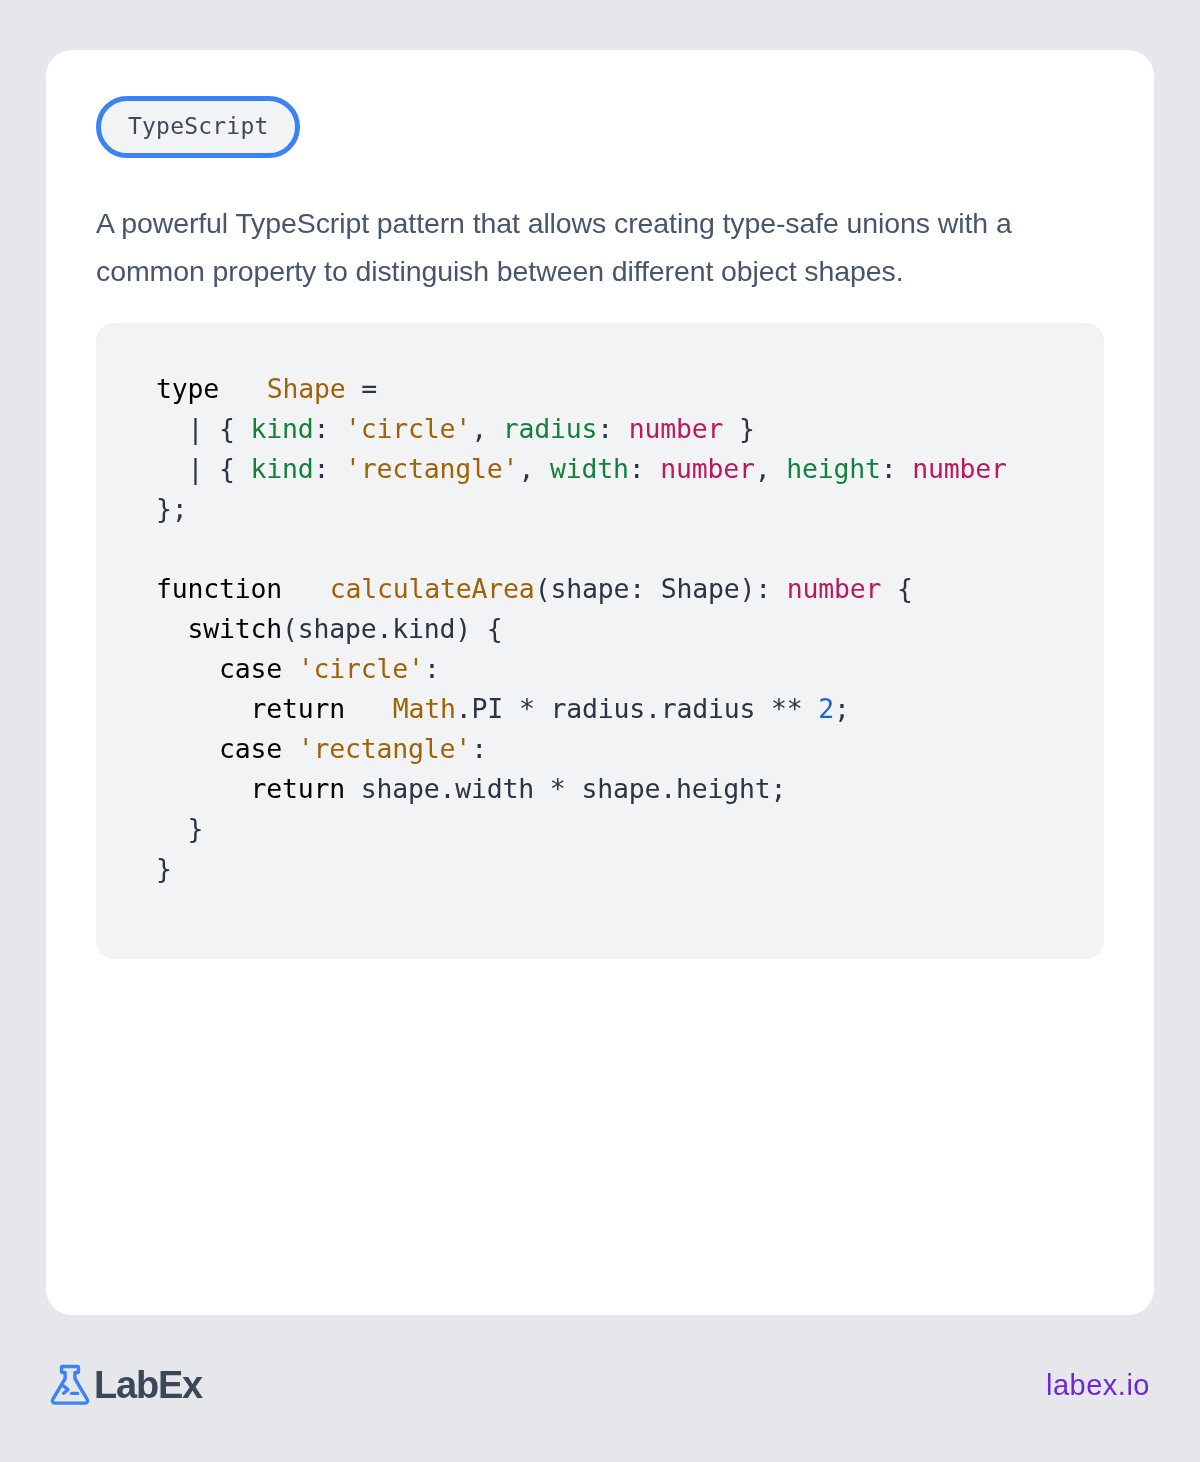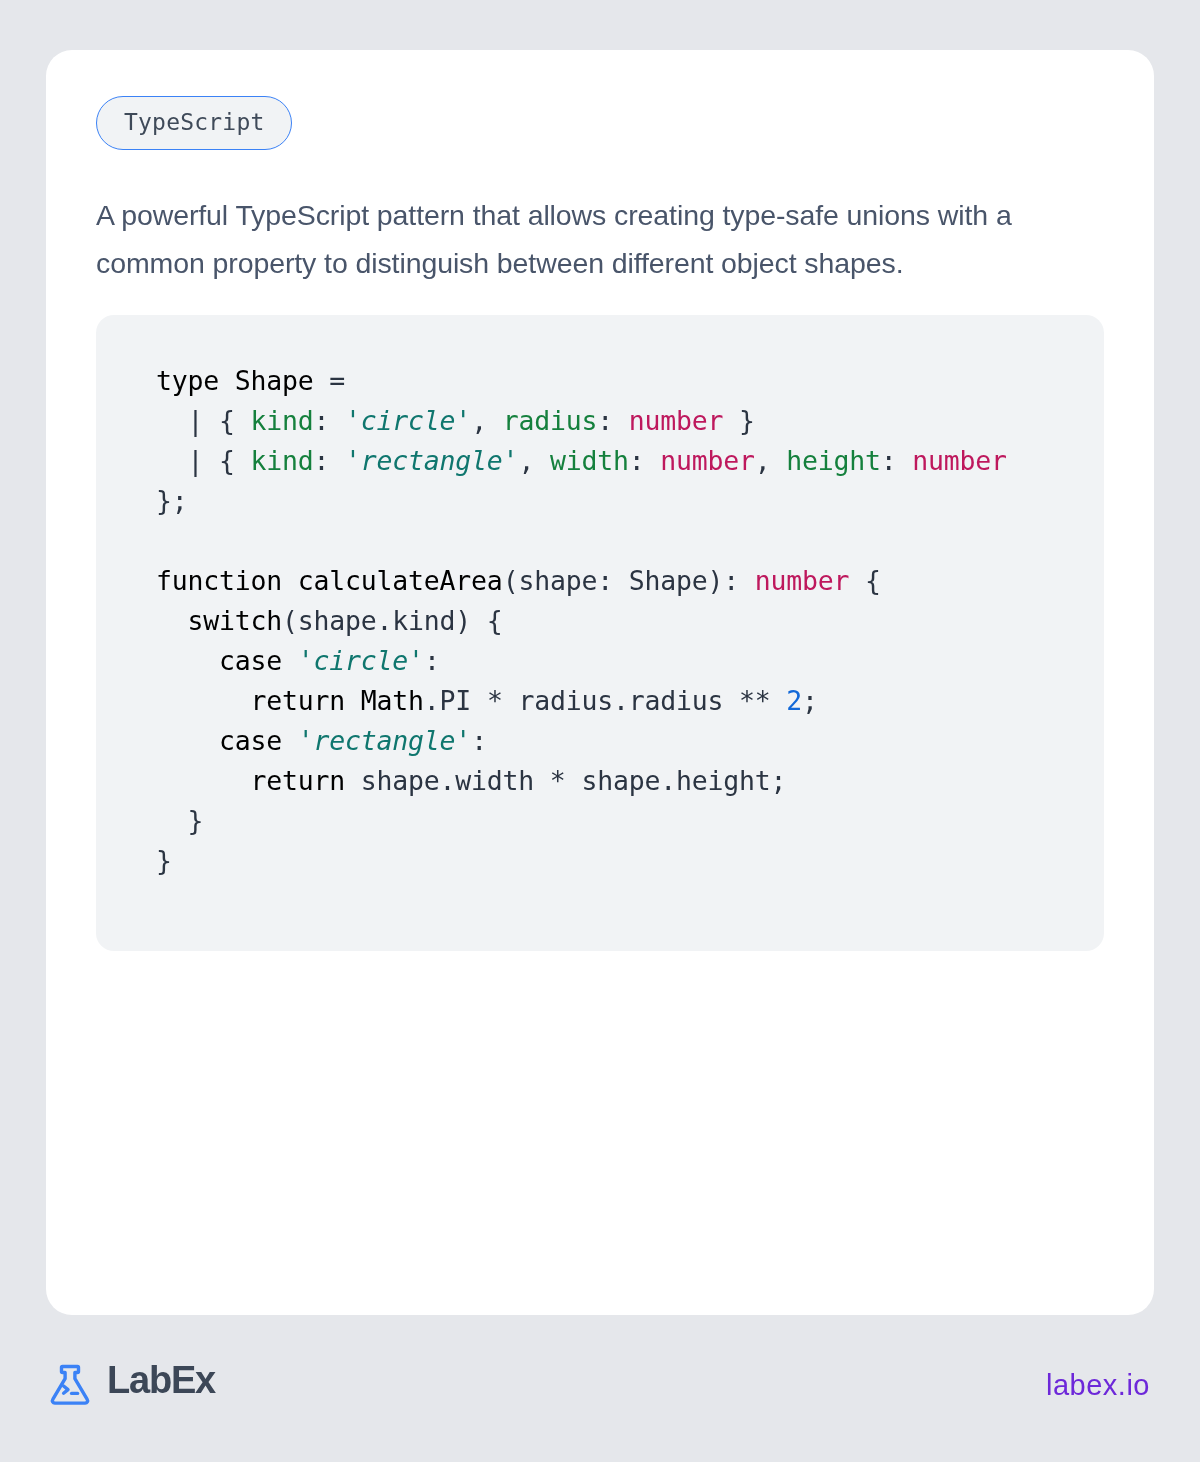--- a/index.html
+++ b/index.html
@@ -38,21 +38,21 @@
 
   
   .badge-row {
     margin: 0;
     padding: 0;
     line-height: 0;
   }
   .badge {
     display: inline-block;
     background: #f1f3f5;
-    border: 1px solid #3b82f6;
+    border: 5px solid #3b82f6;
     border-radius: 999px;
     padding: 14px 27px 15px 27px;
     font-family: "DejaVu Sans Mono", "Liberation Mono", monospace;
     font-size: 23px;
     line-height: 1;
     color: #3f4a59;
     letter-spacing: 0.2px;
     box-sizing: border-box;
   }
 
@@ -104,42 +104,41 @@
     margin: 0;
     font-family: "DejaVu Sans Mono", "Liberation Mono", monospace;
     font-size: 26.5px;
     line-height: 40px;
     color: #2b3442;
     white-space: pre;
     letter-spacing: -0.2px;
   }
   
   .tok-key      { color: #000000; }
-  .tok-type     { color: #000000; }
+  .tok-type     { color: #a16207; margin-left: 32px; }
   .tok-prop     { color: #15803d; }
   .tok-builtin  { color: #be185d; }
-  .tok-str      { color: #0f766e; font-style: italic; }
+  .tok-str      { color: #a16207; }
   .tok-num      { color: #1268d8; }
   .tok-plain    { color: #2b3442; }
 
   
   .footer {
     position: absolute;
     left: 46px;
     top: 1345px;
     width: 1108px;
     height: 80px;
     display: flex;
     align-items: center;
     justify-content: space-between;
   }
   .brand {
     display: flex;
-    align-items: flex-start;
-    gap: 13px;
+    align-items: center;
   }
   .brand-mark {
     width: 48px;
     height: 48px;
     display: block;
   }
   .brand-name {
     font-family: "Liberation Sans", sans-serif;
     font-size: 38px;
     font-weight: 700;

